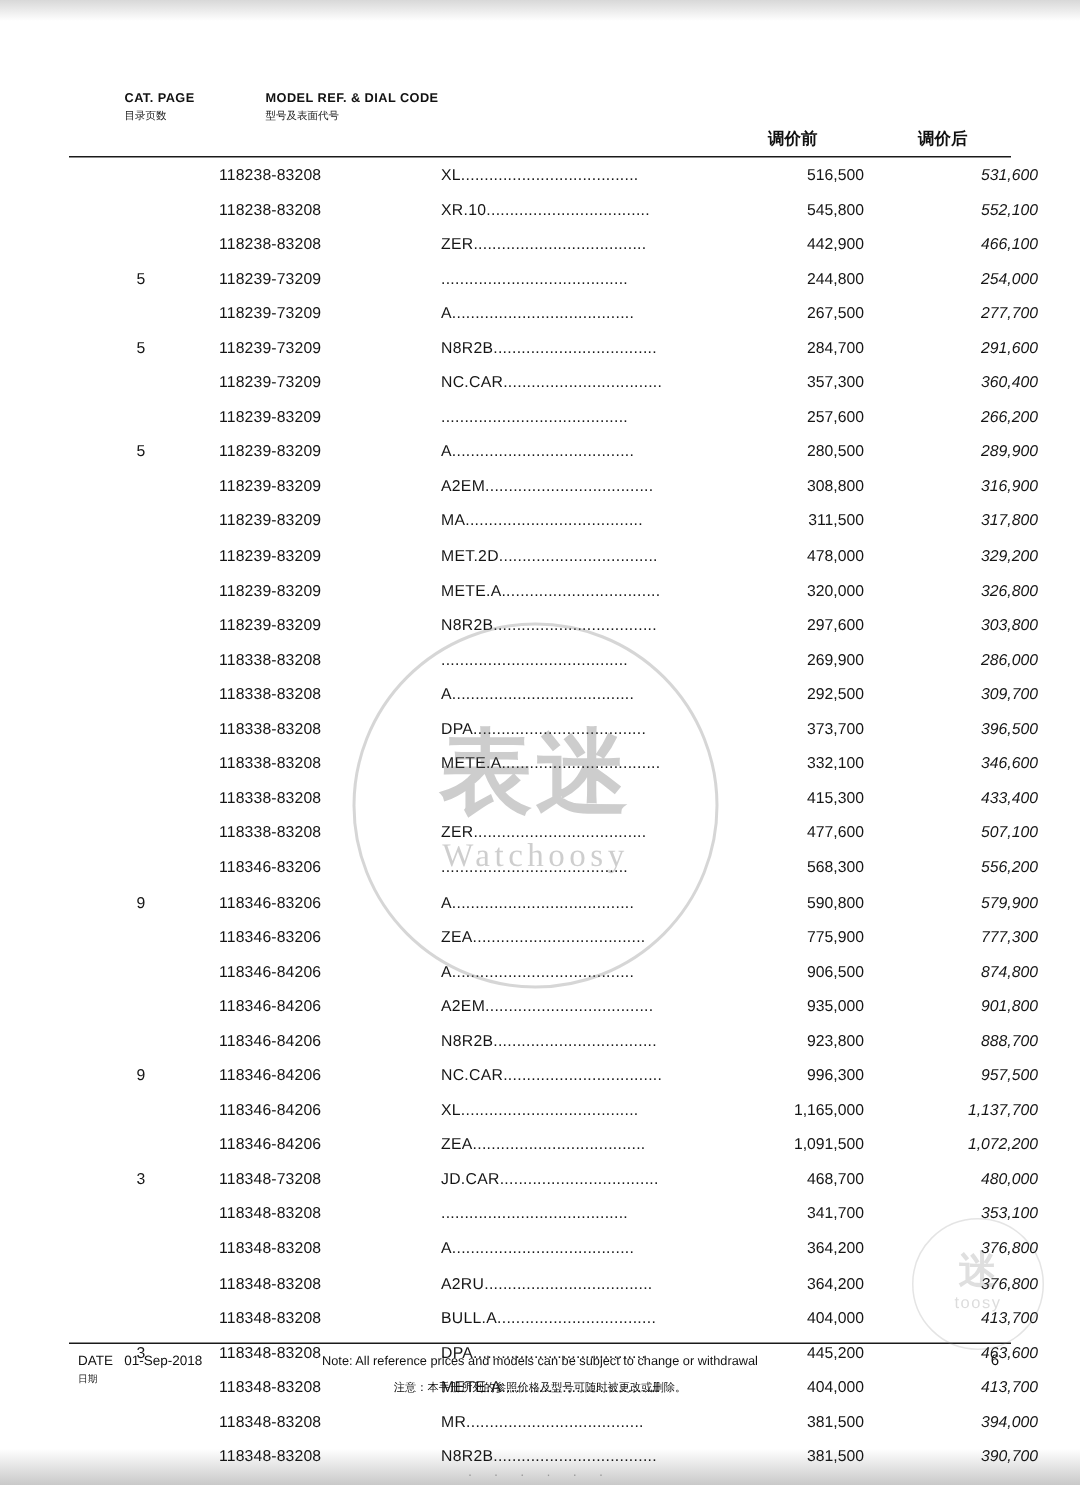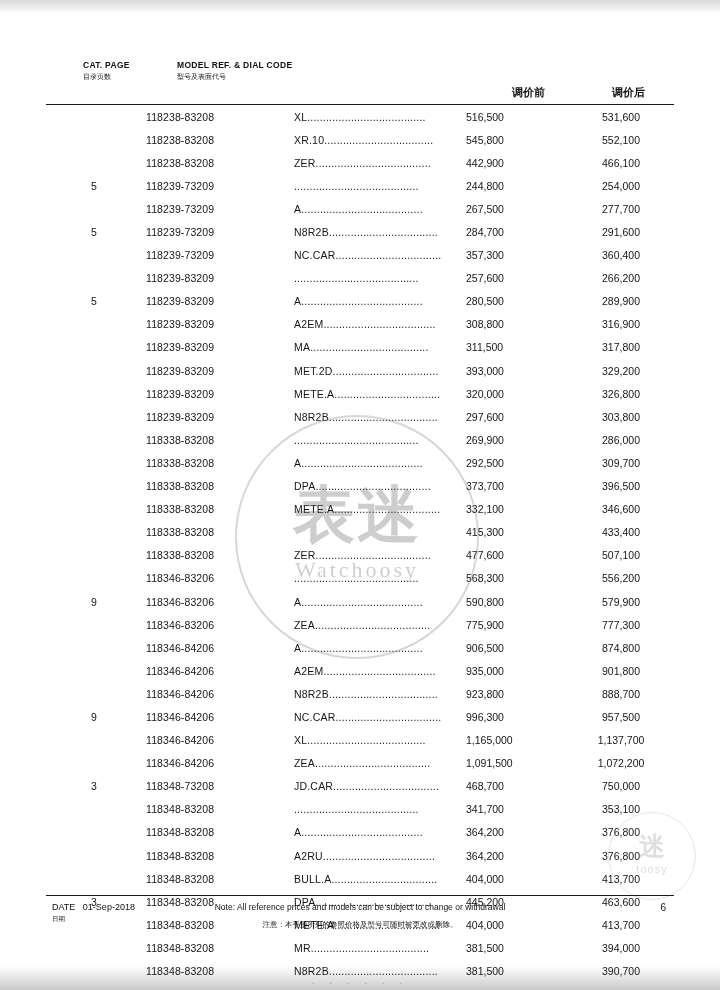--- a/index.html
+++ b/index.html
@@ -104,27 +104,29 @@
   }
   .c-dial {
     left: 248px;
     width: 290px;
     overflow: hidden;
     letter-spacing: 0.2px;
   }
   .c-before {
     left: 420px;
     width: 110px;
+    text-align: right;
     font-size: 10.5px;
   }
   .c-after {
-    left: 520px;
+    left: 536px;
     width: 110px;
-    text-align: center;
+    text-align: right;
     font-size: 10.5px;
+    font-style: italic;
   }
   
   .ftr {
     position: absolute;
     left: 0;
     bottom: 0;
     width: 100%;
     border-top: 1.6px solid #1a1a1a;
     height: 46px;
   }
@@ -338,21 +340,21 @@
           <div class="cell c-cat"></div>
           <div class="cell c-ref">118239-83209</div>
           <div class="cell c-dial">MA......................................</div>
           <div class="cell c-before">311,500</div>
           <div class="cell c-after">317,800</div>
         </div>
         <div class="row">
           <div class="cell c-cat"></div>
           <div class="cell c-ref">118239-83209</div>
           <div class="cell c-dial">MET.2D..................................</div>
-          <div class="cell c-before">393,000</div>
+          <div class="cell c-before">478,000</div>
           <div class="cell c-after">329,200</div>
         </div>
         <div class="row">
           <div class="cell c-cat"></div>
           <div class="cell c-ref">118239-83209</div>
           <div class="cell c-dial">METE.A..................................</div>
           <div class="cell c-before">320,000</div>
           <div class="cell c-after">326,800</div>
         </div>
         <div class="row">
@@ -464,21 +466,21 @@
           <div class="cell c-ref">118346-84206</div>
           <div class="cell c-dial">ZEA.....................................</div>
           <div class="cell c-before">1,091,500</div>
           <div class="cell c-after">1,072,200</div>
         </div>
         <div class="row">
           <div class="cell c-cat">3</div>
           <div class="cell c-ref">118348-73208</div>
           <div class="cell c-dial">JD.CAR..................................</div>
           <div class="cell c-before">468,700</div>
-          <div class="cell c-after">750,000</div>
+          <div class="cell c-after">480,000</div>
         </div>
         <div class="row">
           <div class="cell c-cat"></div>
           <div class="cell c-ref">118348-83208</div>
           <div class="cell c-dial">........................................</div>
           <div class="cell c-before">341,700</div>
           <div class="cell c-after">353,100</div>
         </div>
         <div class="row">
           <div class="cell c-cat"></div>

